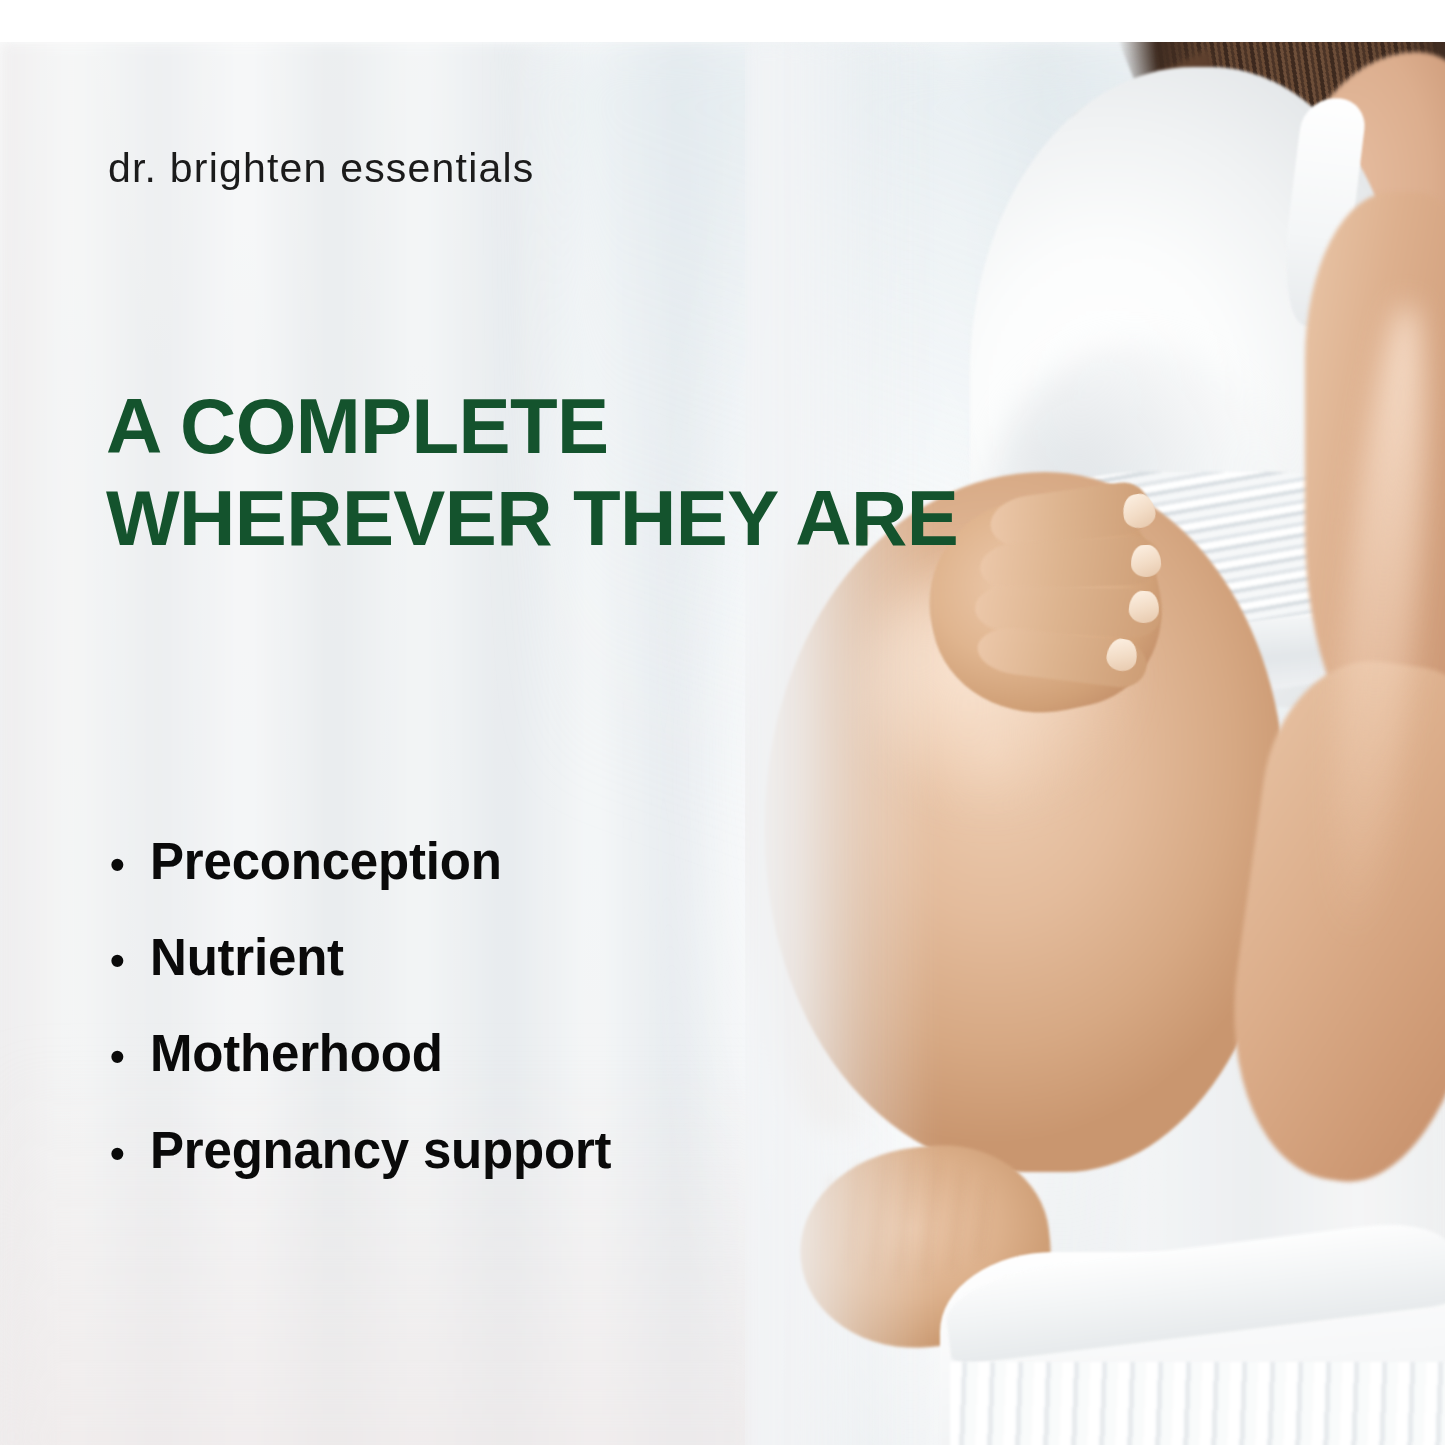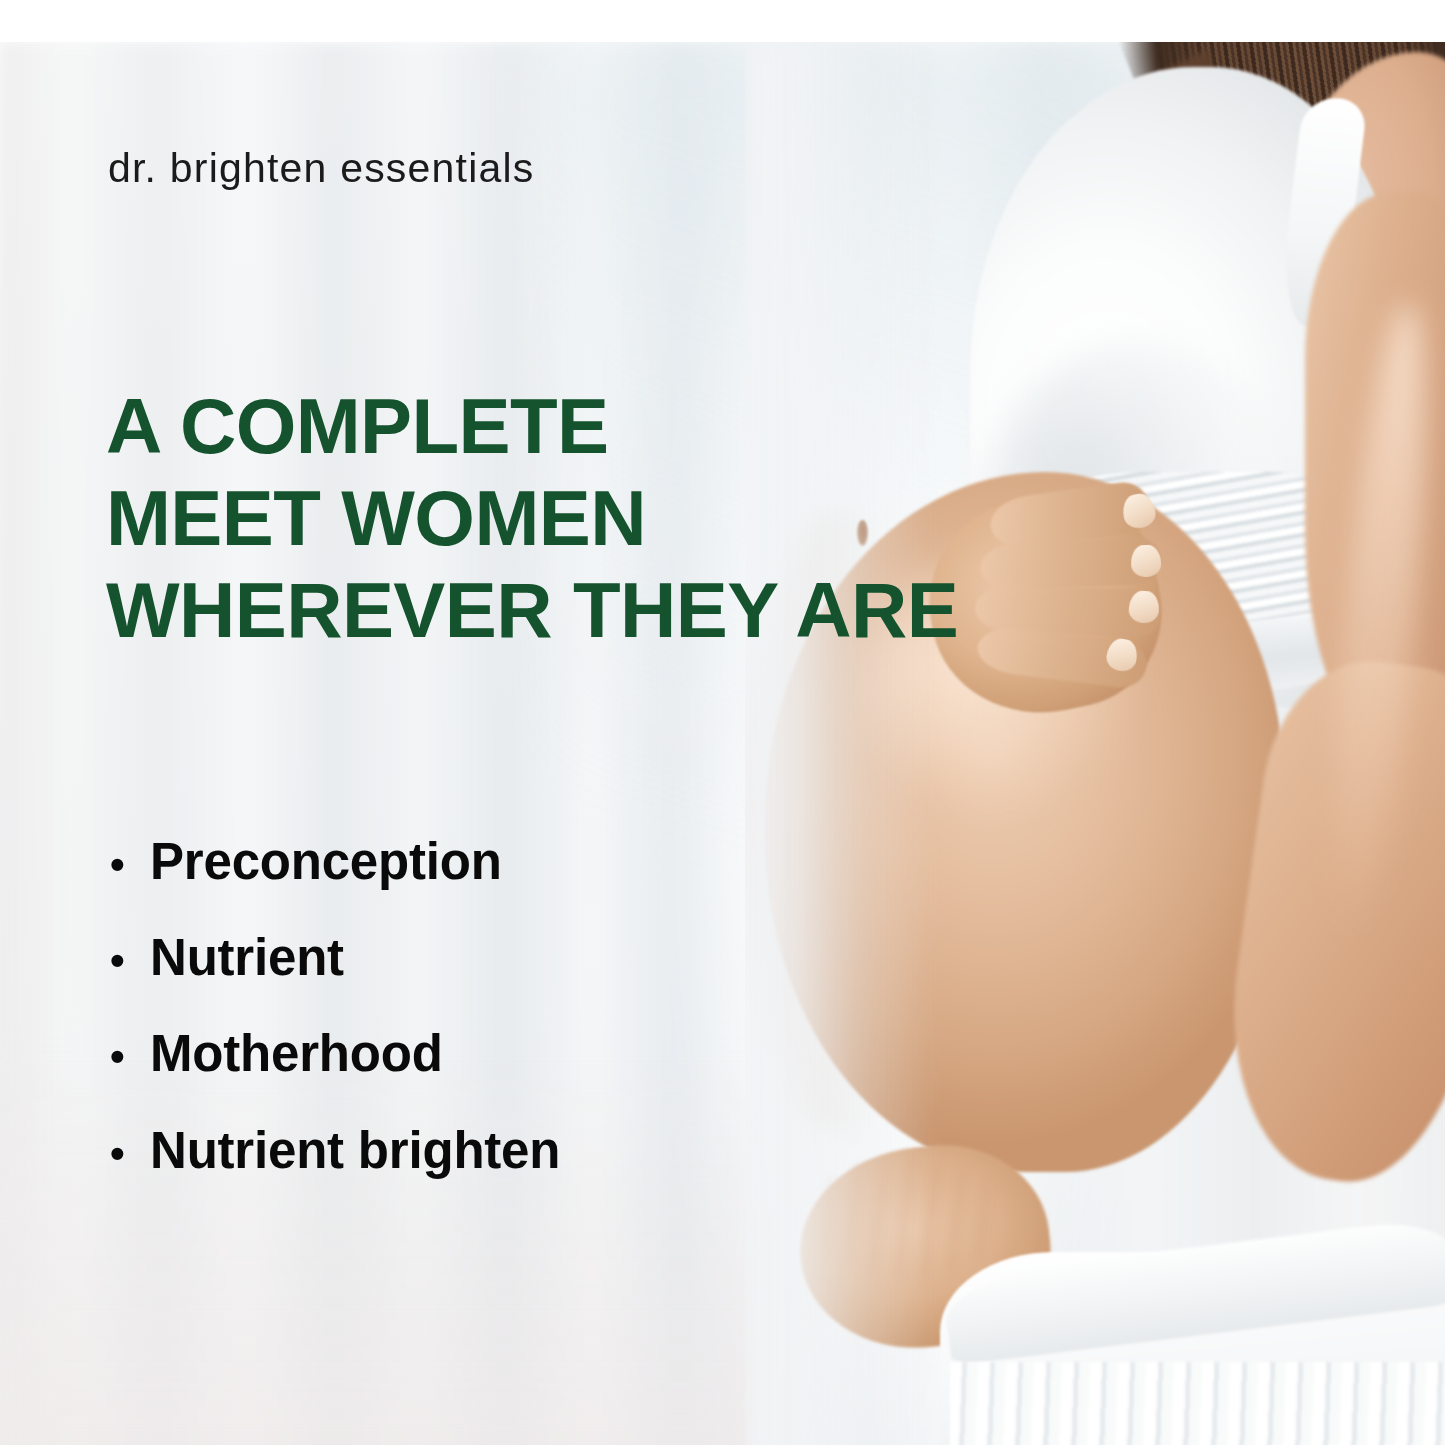--- a/index.html
+++ b/index.html
@@ -366,36 +366,35 @@
     <div class="ph-layer skirt-band"></div>
     <div class="ph-layer skirt-pleats"></div>
 
     <div class="photo-feather"></div>
   </div>
 
   <div class="brand">dr. brighten essentials</div>
 
   <h1 class="headline">
     <span class="hl-line">A COMPLETE</span>
-    <span class="hl-line">MEET WOMEN</span>
     <span class="hl-line">WHEREVER THEY ARE</span>
   </h1>
 
   <ul class="bullets">
     <li>
       <span class="bullet-dot">•</span>
       <span class="bullet-text">Preconception</span>
     </li>
     <li>
       <span class="bullet-dot">•</span>
       <span class="bullet-text">Nutrient</span>
     </li>
     <li>
       <span class="bullet-dot">•</span>
       <span class="bullet-text">Motherhood</span>
     </li>
     <li>
       <span class="bullet-dot">•</span>
-      <span class="bullet-text">Nutrient brighten</span>
+      <span class="bullet-text">Pregnancy support</span>
     </li>
   </ul>
 
 </div>
 
 </body></html>

